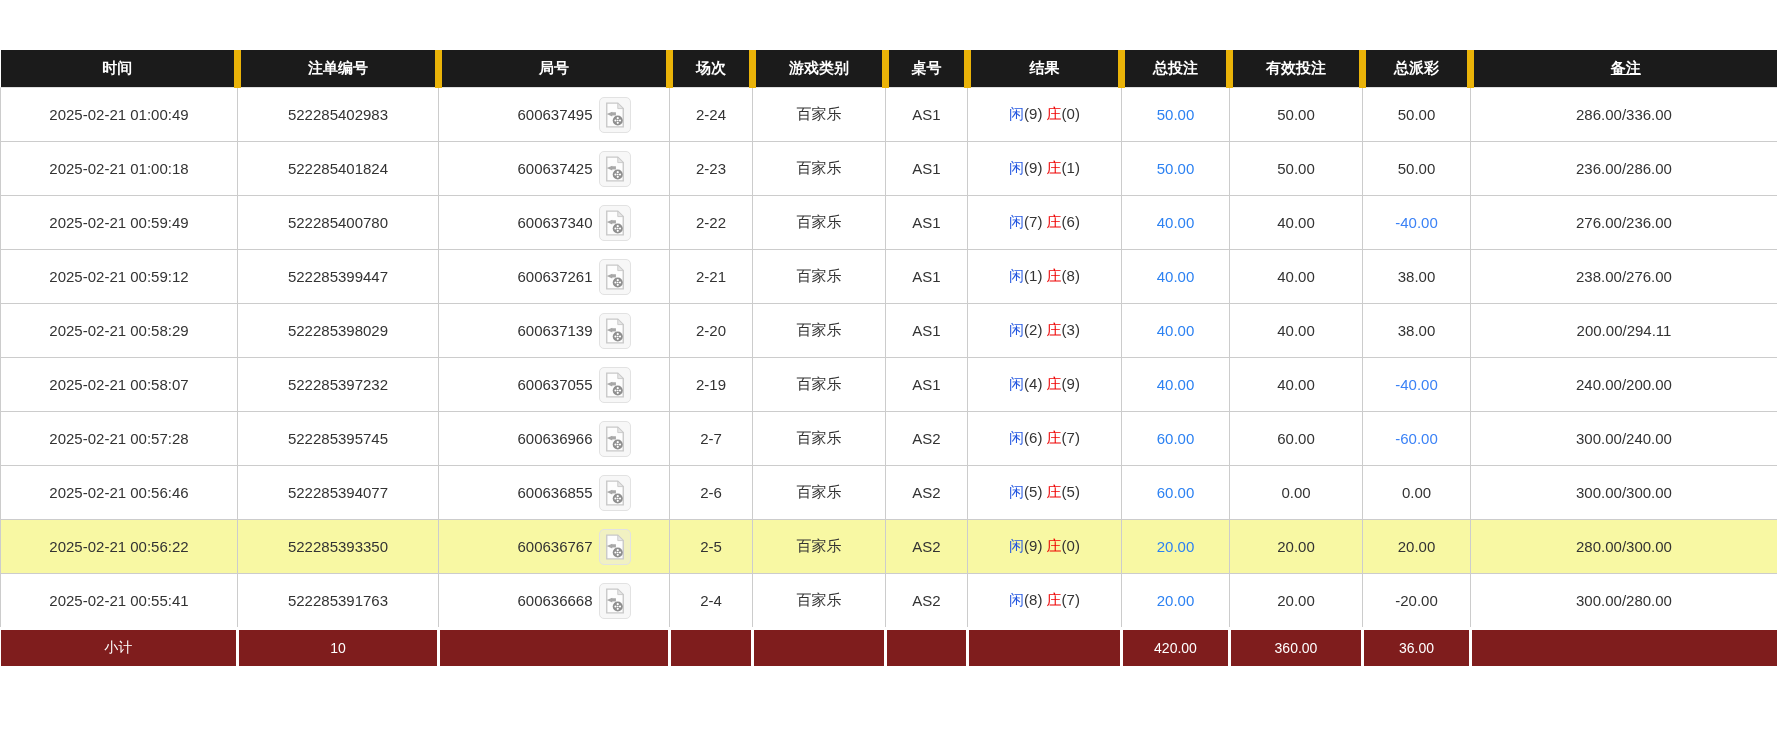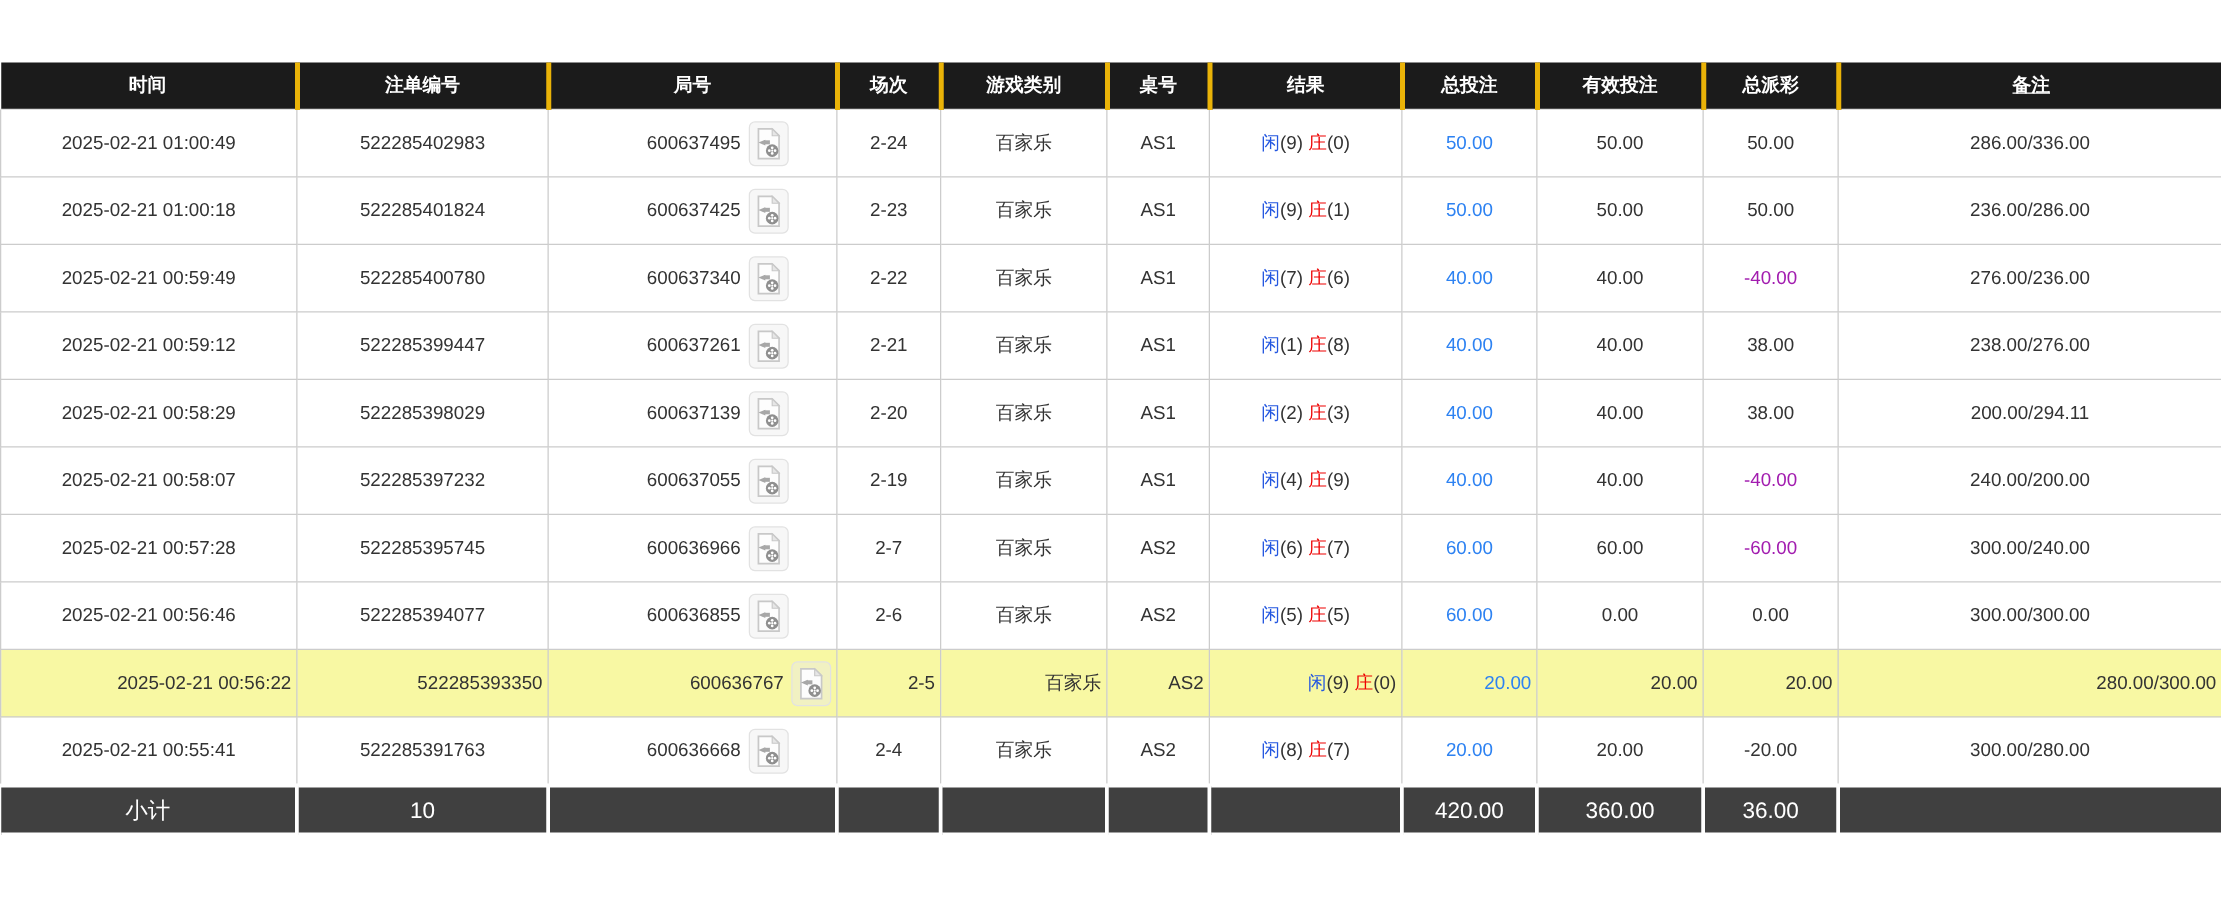--- a/index.html
+++ b/index.html
@@ -16,56 +16,56 @@
     table-layout: fixed;
     font-size: 15px;
     color: #333;
   }
   table.bet-table th {
     background: #1b1b1b;
     color: #ffffff;
     font-weight: bold;
     height: 37px;
     text-align: center;
-    border-right: 4px solid #eab308;
+    border-right: 7px solid #eab308;
     border-bottom: 1px solid #e0e0e0;
     padding: 0;
   }
   table.bet-table th:last-child { border-right: none; text-decoration: underline; }
   table.bet-table td {
     height: 53px;
     text-align: center;
     vertical-align: middle;
     border: 1px solid #cccccc;
     padding: 0 4px;
     background: #ffffff;
   }
-  tr.data-row[data-state="selected"] td { background: #f8f8a3; text-align: right; }
+  tr.data-row[data-state="selected"] td { background: #f8f8a3; }
   tr.data-row[data-state="selected"] .icon-btn { background: #f1f1c2; }
   .blue-amt { color: #2d82f2; }
-  td.payout[data-state="neg"] { color: #a21caf; }
+  td.payout[data-state="neg"] { color: #3b82f6; }
   .res-p { color: #2457e0; }
   .res-b { color: #ee0202; }
   .res-n { color: #333; }
   .round-cell-inner { display: inline-flex; align-items: center; gap: 6px; justify-content: center; margin-left: 40px; }
   .icon-btn {
     display: inline-flex; align-items: center; justify-content: center;
     width: 32px; height: 36px;
     background: #f7f7f7;
     border: 1px solid #e2e2e2;
     border-radius: 5px;
     cursor: pointer;
     padding: 0;
   }
   tr.sum-row td {
-    background: #404040;
+    background: #7f1d1d;
     color: #ffffff;
     height: 36px;
     border: 3px solid #ffffff;
-    font-size: 18px;
+    font-size: 14px;
   }
   tr.sum-row td:first-child { border-left: none; }
   tr.sum-row td:last-child { border-right: none; }
 </style>
 </head>
 <body>
 
 <div class="report-wrap">
 <table class="bet-table">
   <colgroup>

